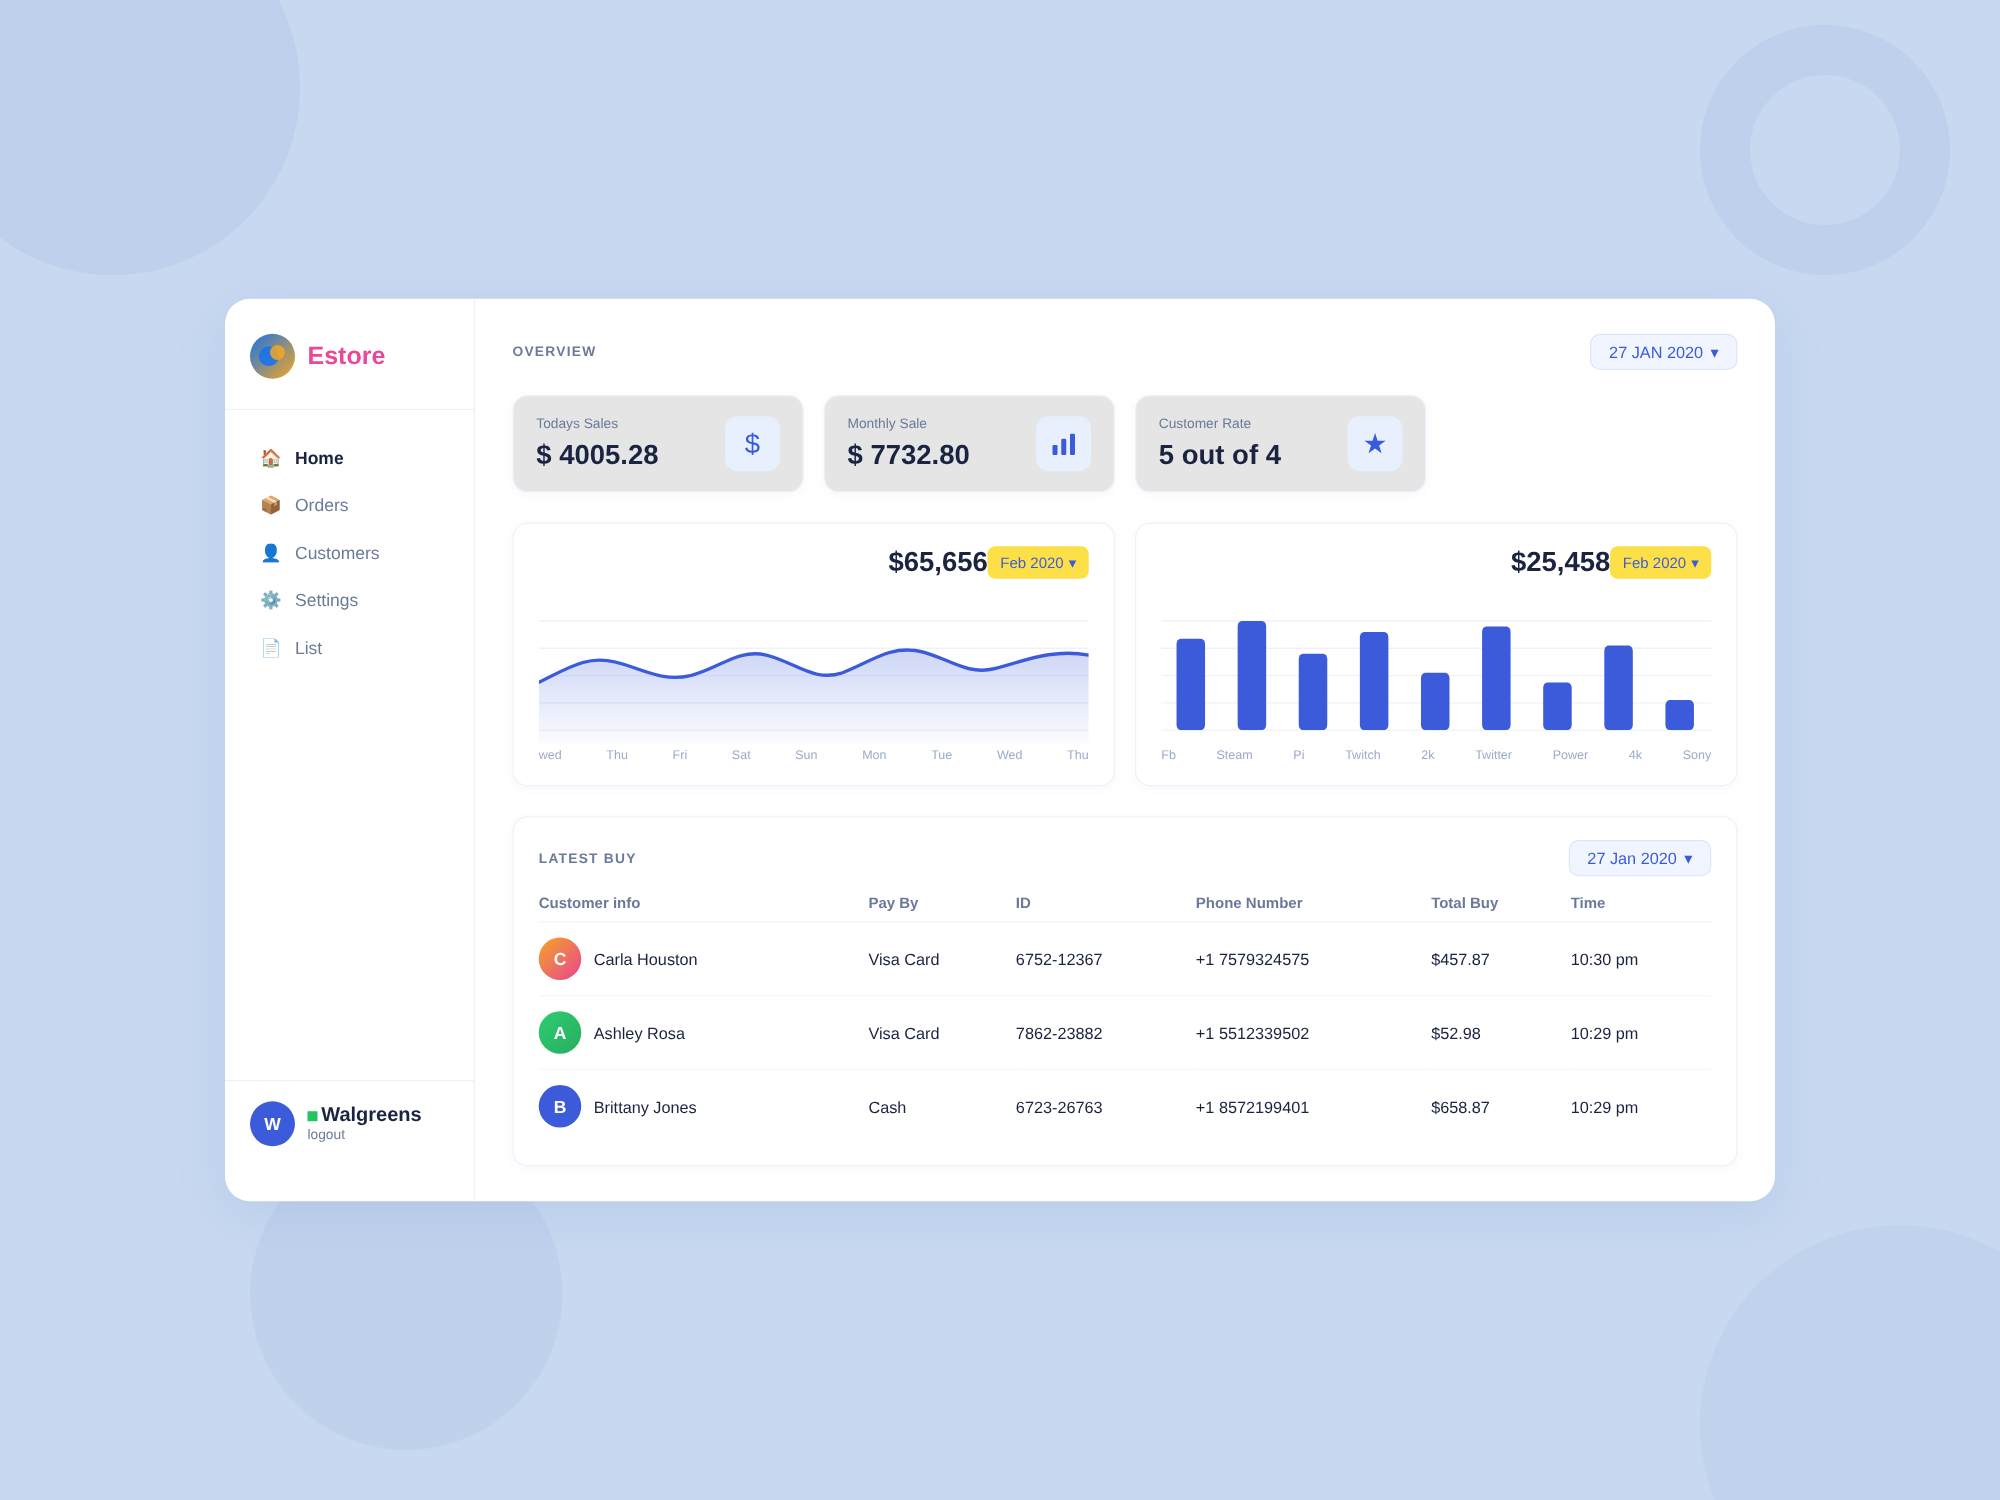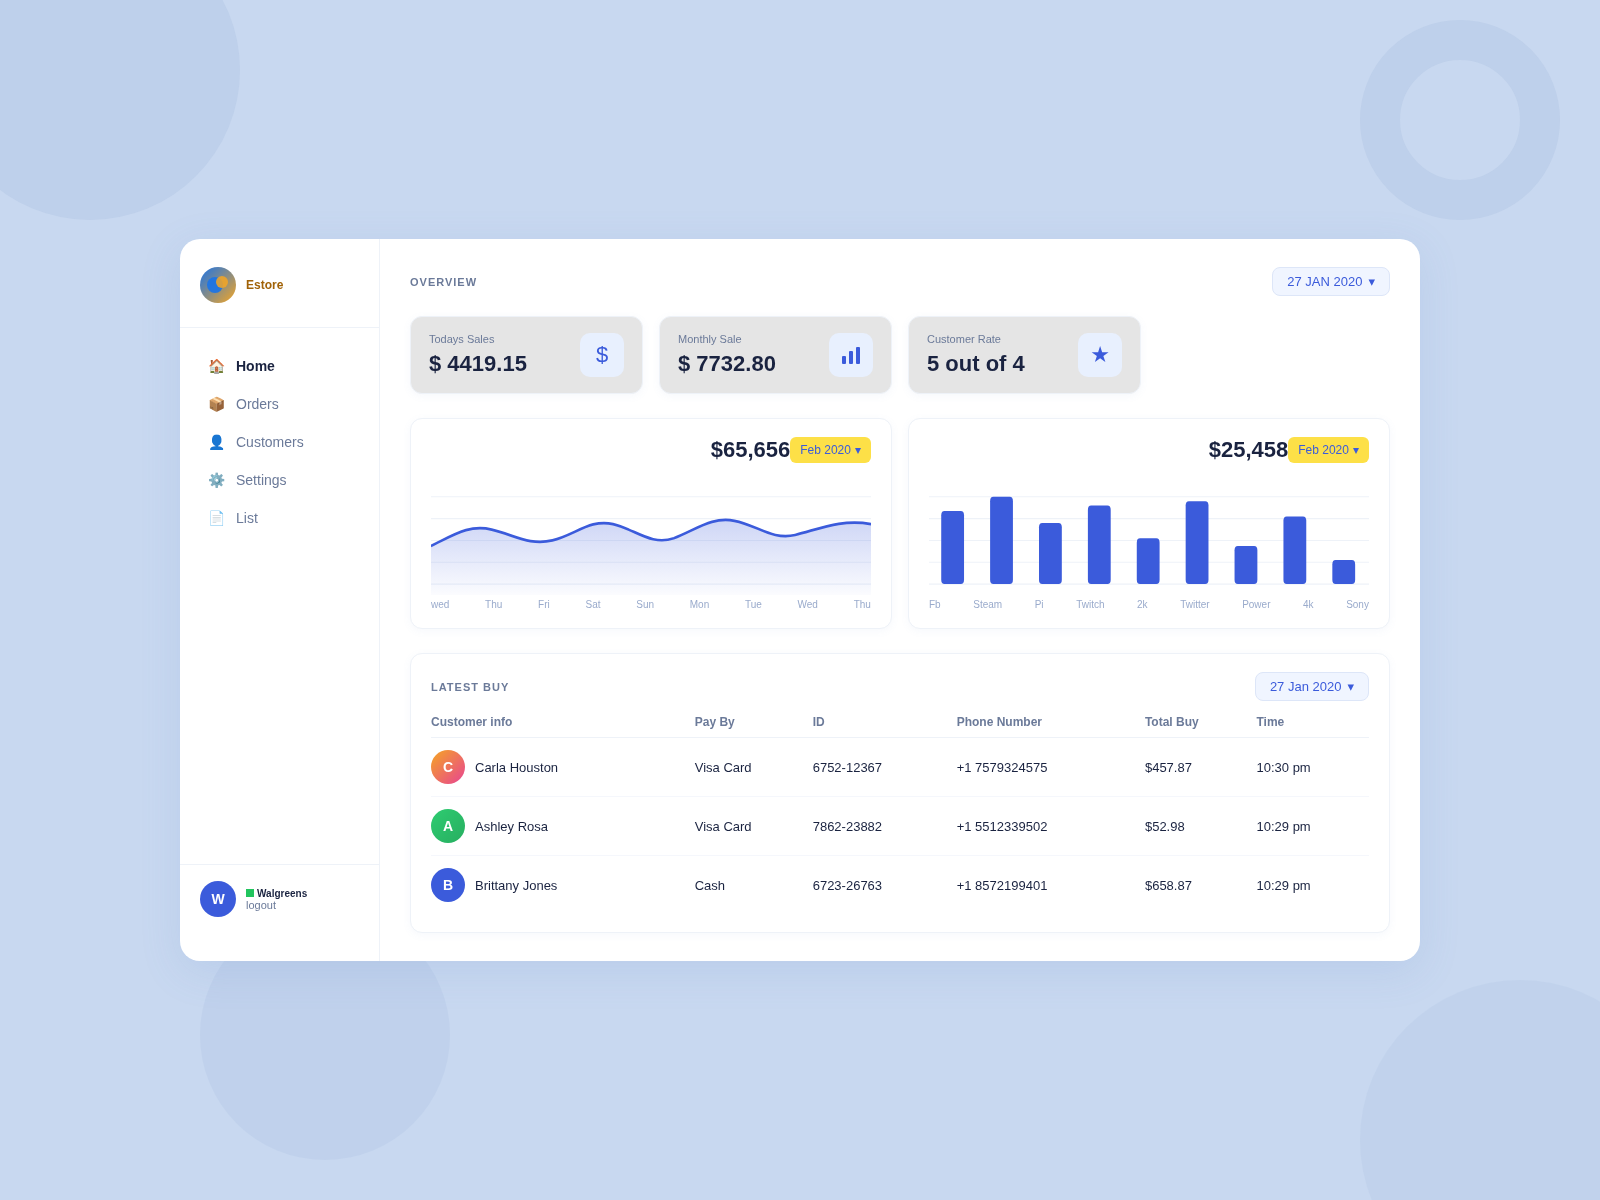--- a/index.html
+++ b/index.html
@@ -77,23 +77,23 @@
       margin-bottom: 20px;
     }
     .logo-icon {
       width: 36px; height: 36px;
       border-radius: 50%;
       background: linear-gradient(135deg, #1a73e8 0%, #f5a623 100%);
       display: flex; align-items: center; justify-content: center;
       font-size: 14px; color: white; font-weight: bold;
     }
     .logo-text {
-      font-size: 12px;
+      font-size: 20px;
       font-weight: 700;
-      color: #a16207;
+      color: #ec4899;
     }
     .nav-item {
       display: flex;
       align-items: center;
       gap: 10px;
       padding: 10px 20px;
       font-size: 14px;
       color: #6b7a99;
       cursor: pointer;
       border-radius: 8px;
@@ -115,21 +115,21 @@
     }
     .avatar-w {
       width: 36px; height: 36px;
       border-radius: 50%;
       background: #3b5bdb;
       color: white;
       display: flex; align-items: center; justify-content: center;
       font-size: 14px; font-weight: 700;
     }
     .user-info { display: flex; flex-direction: column; }
-    .user-name { font-size: 10px; font-weight: 600; color: #1a2340; }
+    .user-name { font-size: 16px; font-weight: 600; color: #1a2340; }
     .user-logout { font-size: 11px; color: #6b7a99; }
     .online-dot {
       display: inline-block; width: 8px; height: 8px;
       background: #22c55e; border-radius: 50; margin-right: 3px;
     }
 
     
     .main-content {
       flex: 1;
       padding: 28px 30px;
@@ -361,21 +361,21 @@
       <div class="date-badge">
         <span>27 JAN 2020</span>
         <span>▾</span>
       </div>
     </div>
 
     <div class="stat-cards">
       <div class="stat-card">
         <div class="stat-card-left">
           <div class="stat-label">Todays Sales</div>
-          <div class="stat-value">$ 4419.15</div>
+          <div class="stat-value">$ 4005.28</div>
         </div>
         <div class="stat-icon-box">
           <span style="color:#3b5bdb;font-size:22px;">$</span>
         </div>
       </div>
       <div class="stat-card">
         <div class="stat-card-left">
           <div class="stat-label">Monthly Sale</div>
           <div class="stat-value">$ 7732.80</div>
         </div>

